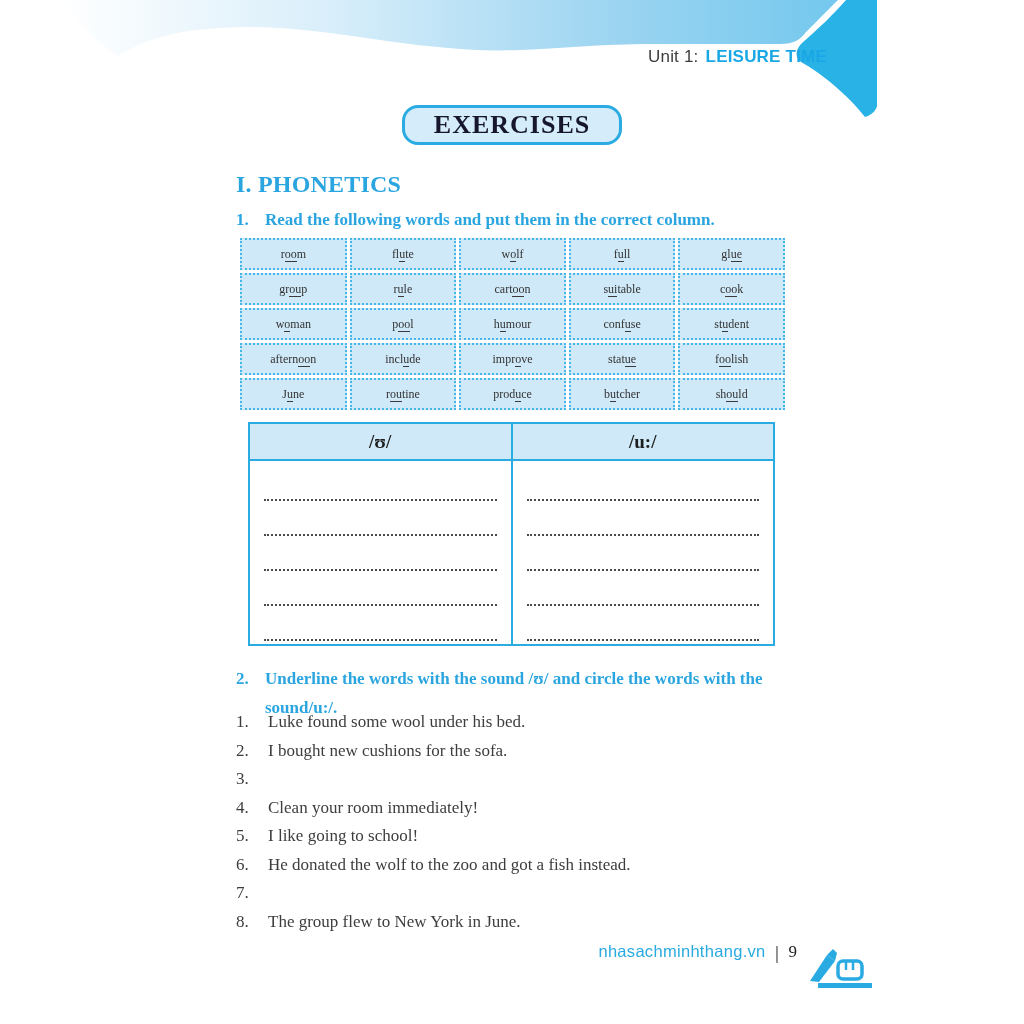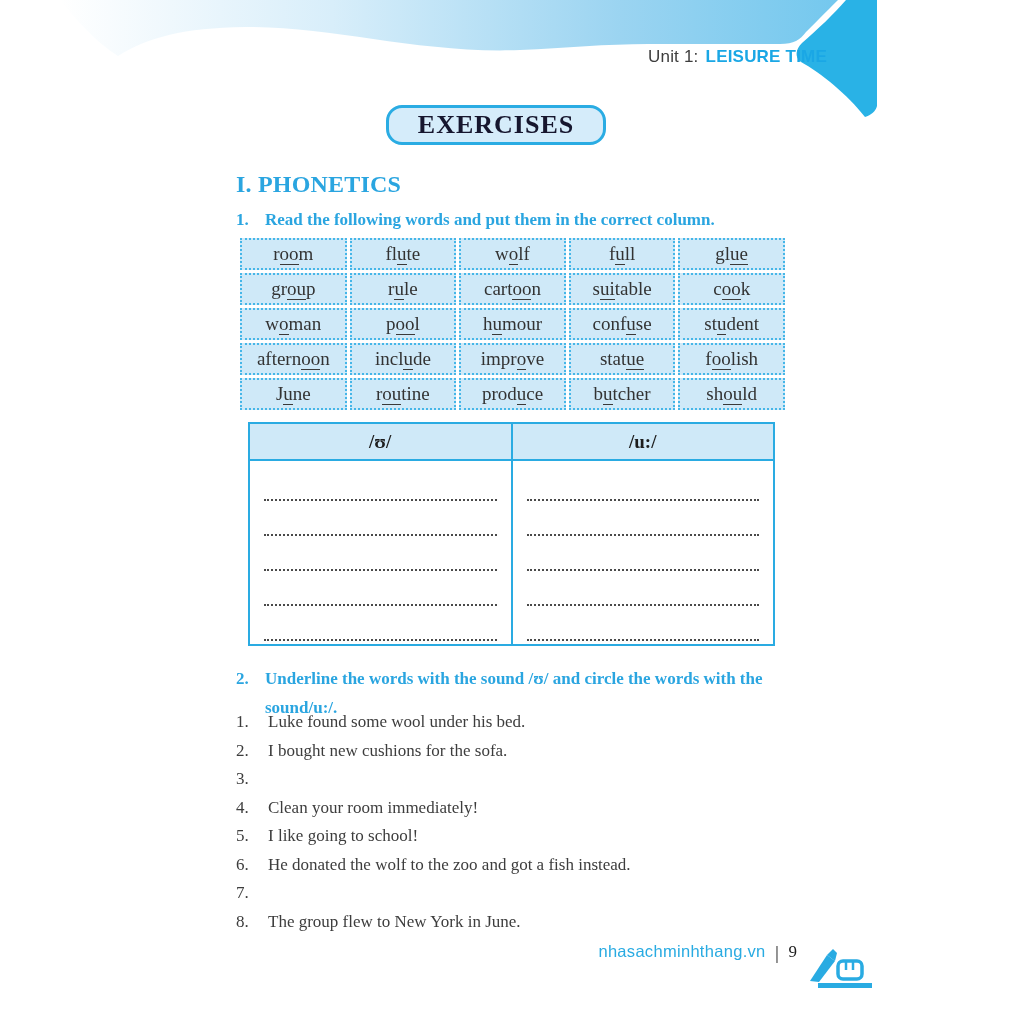--- a/index.html
+++ b/index.html
@@ -6,40 +6,40 @@
   .page{position:relative;width:1024px;height:1024px;background:#ffffff;overflow:hidden;
         font-family:"Liberation Serif", serif;}
 
   
   .header-svg{position:absolute;top:0;left:0;}
   .unit-line{position:absolute;top:47px;left:648px;font-family:"Liberation Sans", sans-serif;
              font-size:17px;white-space:nowrap;}
   .unit-label{color:#3d3d3d;letter-spacing:0.2px;}
   .unit-title{color:#1aa7e5;font-weight:bold;margin-left:7px;letter-spacing:0.2px;}
 
-  .exercises-box{position:absolute;top:105px;left:386px;width:220px;height:40px;
+  .exercises-box{position:absolute;top:105px;left:402px;width:220px;height:40px;
                  background:#d5ecfa;border:3px solid #2aace3;border-radius:16px;
                  display:flex;align-items:center;justify-content:center;box-sizing:border-box;}
   .exercises-box span{font-size:26px;font-weight:bold;color:#16162e;letter-spacing:1px;}
 
   .section-heading{position:absolute;top:171px;left:236px;color:#2aa5e0;font-weight:bold;
                    font-size:24px;letter-spacing:0.2px;}
 
   .instruction{position:absolute;display:flex;color:#2aa5e0;font-weight:bold;font-size:17px;
                line-height:29px;}
   .instruction .inum{width:29px;flex:none;}
   .ex1-instruction{top:205px;left:236px;width:552px;}
   .ex2-instruction{top:664px;left:236px;}
   .ex2-instruction .stext{width:530px;}
 
   
   .word-table{position:absolute;top:235px;left:237px;width:551px;table-layout:fixed;
               border-collapse:separate;border-spacing:3px;}
   .word-table td{border:2px dotted #45b6e8;background:#cfe9f8;text-align:center;
-                 height:26px;font-size:19px;color:#333;padding:1px 12px;}
+                 height:26px;font-size:12px;color:#333;padding:1px 12px;}
   .ul{border-bottom:1.6px solid #3a3a3a;}
 
   
   .answer-table{position:absolute;top:422px;left:248px;width:527px;table-layout:fixed;
                 border-collapse:collapse;}
   .answer-table th{border:2.5px solid #2aabe2;background:#cfe9f8;height:33px;
                    font-size:19px;font-weight:bold;color:#1d1d1d;text-align:center;}
   .answer-table td{border:2.5px solid #2aabe2;height:178px;vertical-align:top;
                    padding:5px 14px 0;background:#fff;}
   .dotline{height:33px;border-bottom:2px dotted #4a4a4a;}

